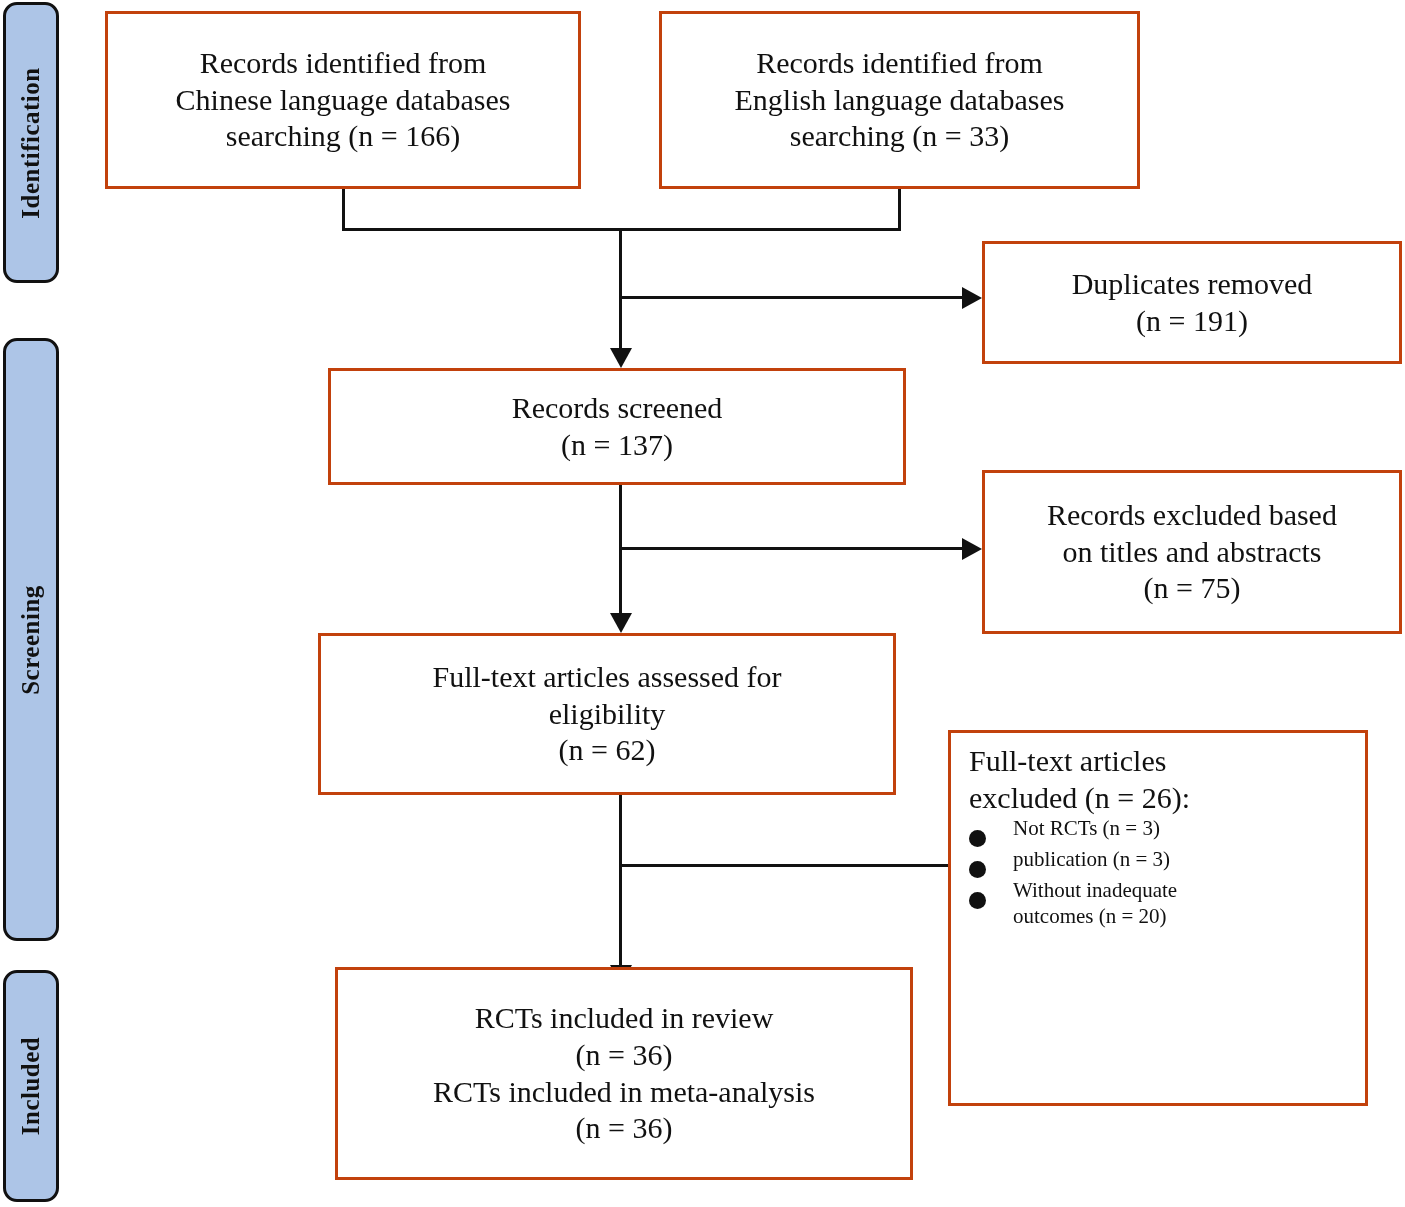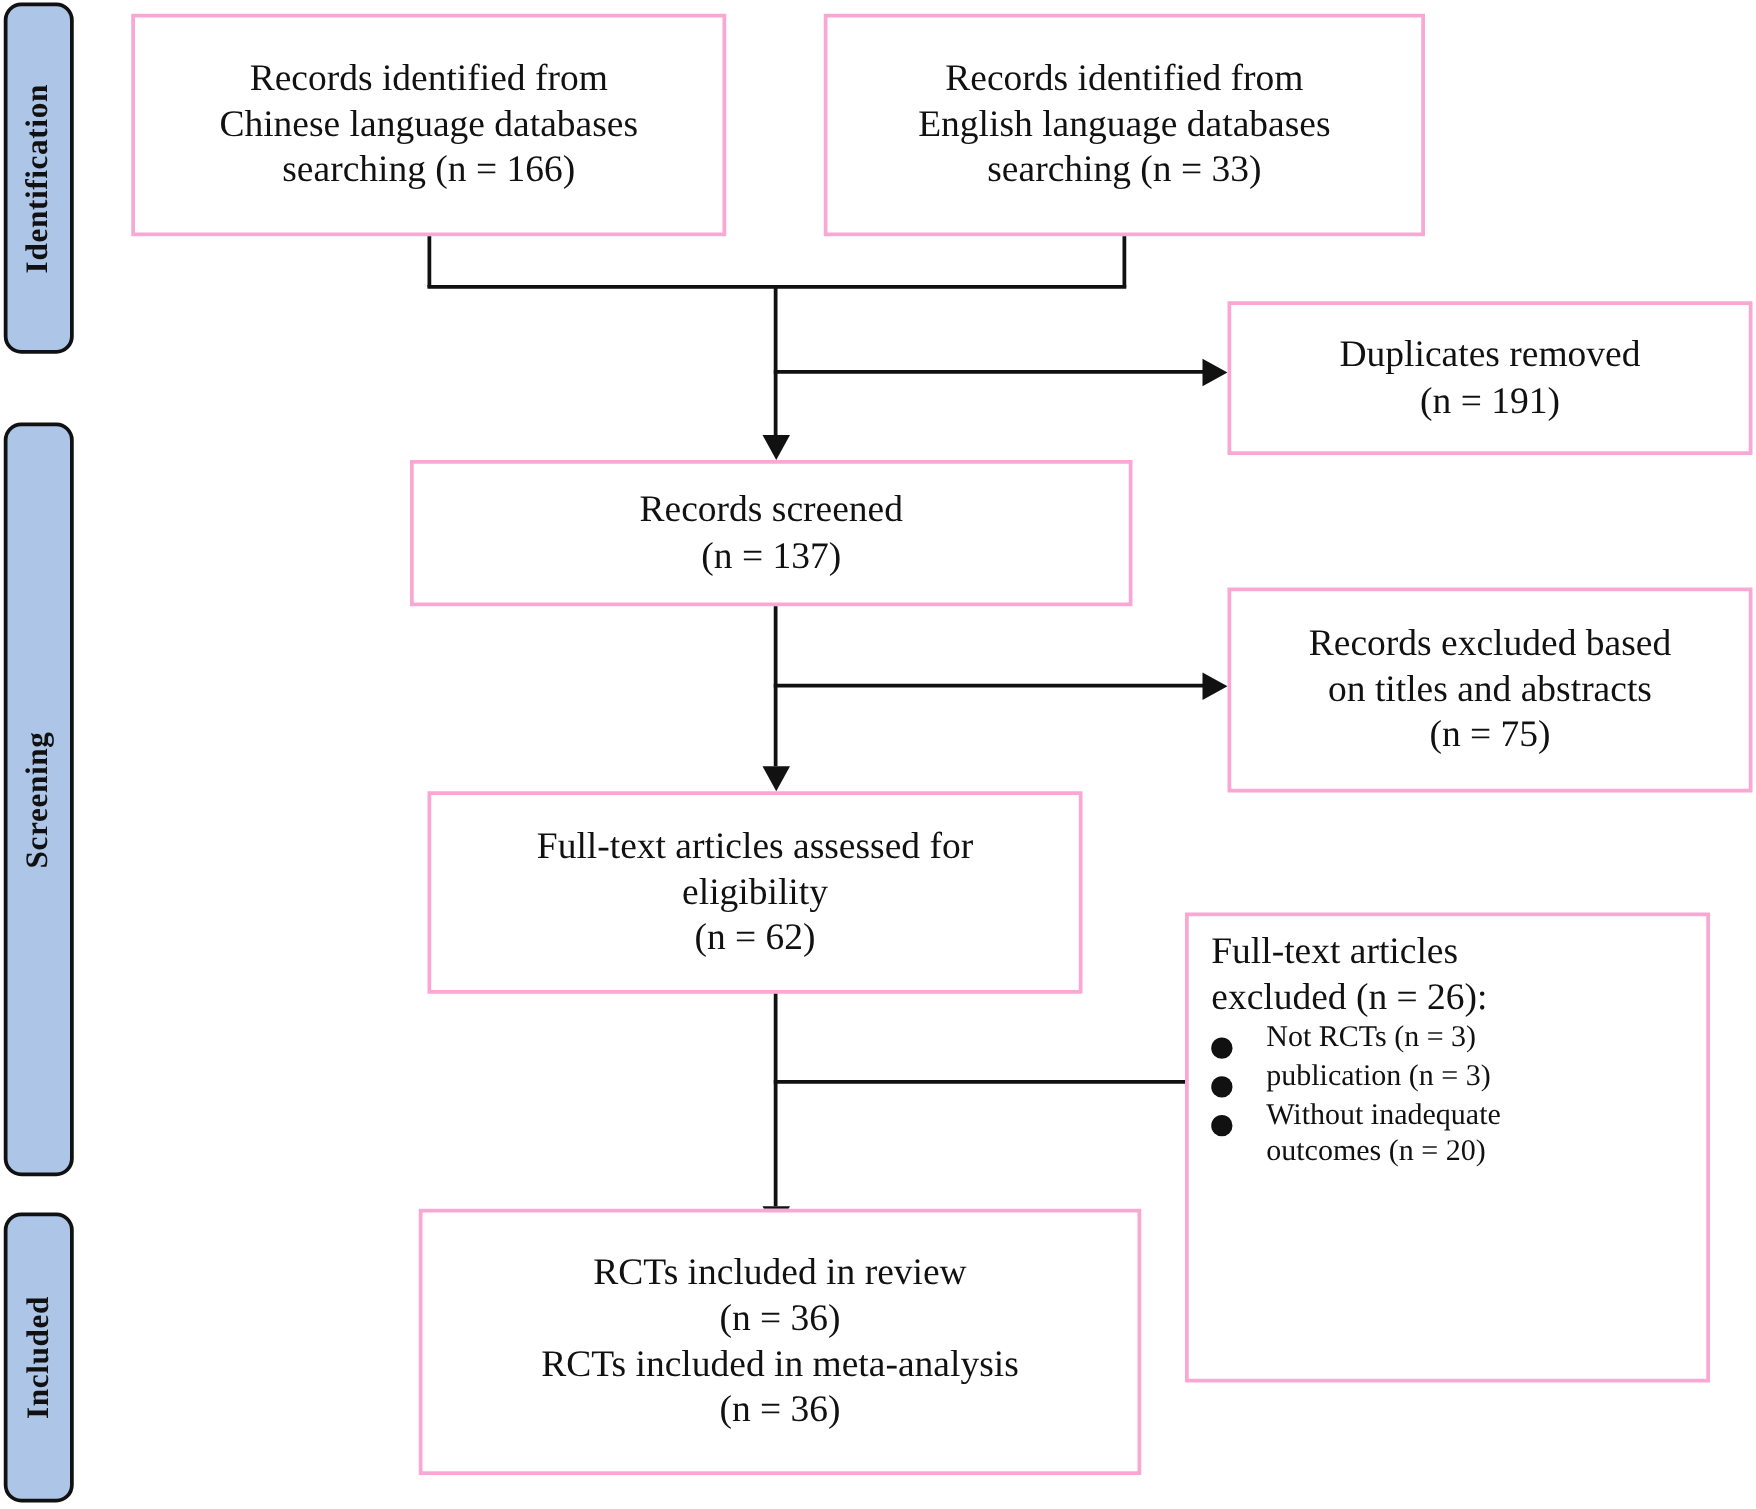--- a/index.html
+++ b/index.html
@@ -34,21 +34,21 @@
     color: #111111;
     letter-spacing: 0.5px;
     white-space: nowrap;
     transform: rotate(-90deg);
   }
 
   
   .flow-box {
     position: absolute;
     background: #ffffff;
-    border: 3px solid #f9a8d4;
+    border: 3px solid #c2410c;
     box-sizing: border-box;
     display: flex;
     flex-direction: column;
     justify-content: center;
     align-items: center;
     text-align: center;
   }
   .flow-box .line {
     font-size: 30px;
     line-height: 1.22;
@@ -75,21 +75,21 @@
     display: inline-block;
     width: 17px;
     height: 17px;
     border-radius: 50%;
     background: #111111;
     margin-top: 14px;
     margin-right: 27px;
     flex: 0 0 auto;
   }
   .bullet-text .line {
-    font-size: 24px;
+    font-size: 21px;
     line-height: 1.22;
   }
 
   
   .vline {
     position: absolute;
     background: #111111;
     width: 3px;
   }
   .hline {
@@ -168,21 +168,21 @@
 
   <div class="hline" style="left:619px; top:547px; width:345px;"></div>
   <div class="arrow-right" style="left:962px; top:538px;"></div>
 
   <div class="flow-box" style="left:982px; top:470px; width:420px; height:164px;">
     <div class="line">Records excluded based</div>
     <div class="line">on titles and abstracts</div>
     <div class="line">(n = 75)</div>
   </div>
 
-  <div class="flow-box" style="left:342px; top:633px; width:524px; height:162px;">
+  <div class="flow-box" style="left:318px; top:633px; width:578px; height:162px;">
     <div class="line">Full-text articles assessed for</div>
     <div class="line">eligibility</div>
     <div class="line">(n = 62)</div>
   </div>
 
   <div class="vline" style="left:619px; top:795px; height:170px;"></div>
   <div class="arrow-down" style="left:610px; top:965px;"></div>
 
   <div class="hline" style="left:619px; top:864px; width:345px;"></div>
   <div class="arrow-right" style="left:962px; top:855px;"></div>

